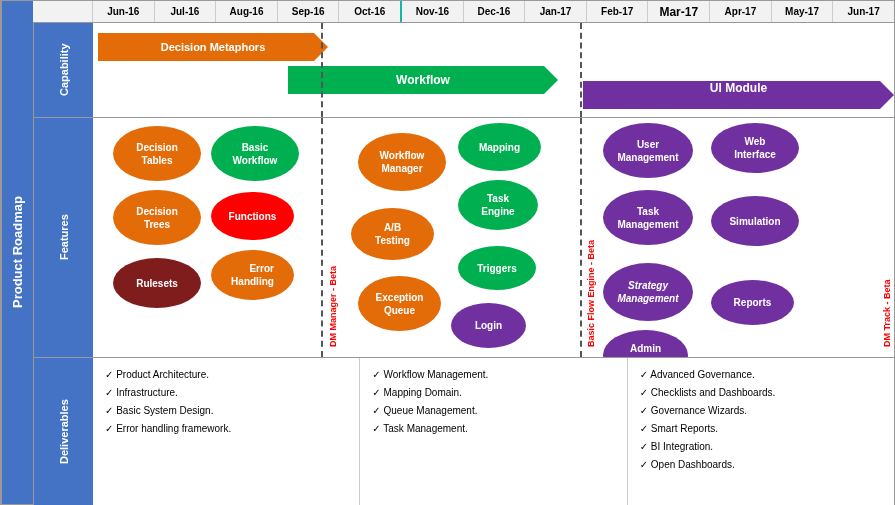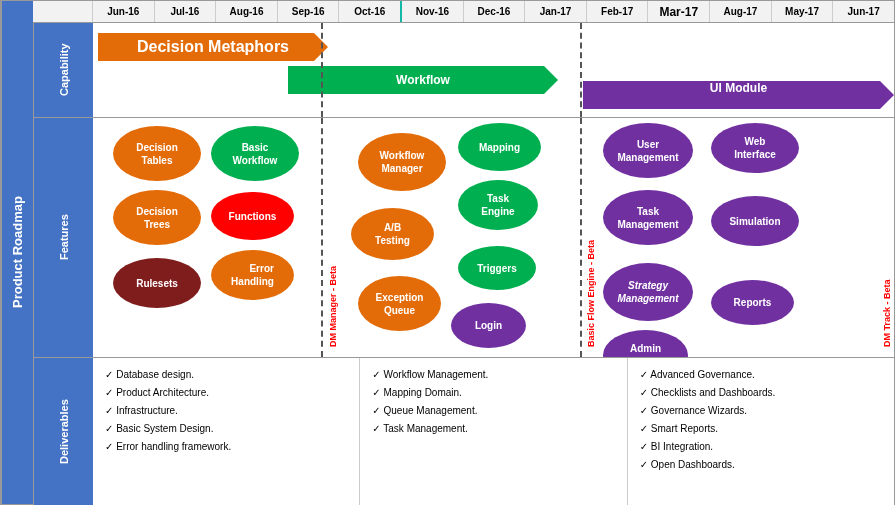--- a/index.html
+++ b/index.html
@@ -37,36 +37,36 @@
       <div style="flex:1; text-align:center; line-height:22px; font-size:10px; font-weight:bold; border-right:1px solid #ccc;">Jun-16</div>
       <div style="flex:1; text-align:center; line-height:22px; font-size:10px; font-weight:bold; border-right:1px solid #ccc;">Jul-16</div>
       <div style="flex:1; text-align:center; line-height:22px; font-size:10px; font-weight:bold; border-right:1px solid #ccc;">Aug-16</div>
       <div style="flex:1; text-align:center; line-height:22px; font-size:10px; font-weight:bold; border-right:1px solid #ccc;">Sep-16</div>
       <div style="flex:1; text-align:center; line-height:22px; font-size:10px; font-weight:bold; border-right:2px solid #14b8a6;">Oct-16</div>
       <div style="flex:1; text-align:center; line-height:22px; font-size:10px; font-weight:bold; border-right:1px solid #ccc;">Nov-16</div>
       <div style="flex:1; text-align:center; line-height:22px; font-size:10px; font-weight:bold; border-right:1px solid #ccc;">Dec-16</div>
       <div style="flex:1; text-align:center; line-height:22px; font-size:10px; font-weight:bold; border-right:1px solid #ccc;">Jan-17</div>
       <div style="flex:1; text-align:center; line-height:22px; font-size:10px; font-weight:bold; border-right:1px solid #ccc;">Feb-17</div>
       <div style="flex:1; text-align:center; line-height:22px; font-size:12px; font-weight:bold; border-right:1px solid #ccc;">Mar-17</div>
-      <div style="flex:1; text-align:center; line-height:22px; font-size:10px; font-weight:bold; border-right:1px solid #ccc;">Aug-17</div>
+      <div style="flex:1; text-align:center; line-height:22px; font-size:10px; font-weight:bold; border-right:1px solid #ccc;">Apr-17</div>
       <div style="flex:1; text-align:center; line-height:22px; font-size:10px; font-weight:bold; border-right:1px solid #ccc;">May-17</div>
       <div style="flex:1; text-align:center; line-height:22px; font-size:10px; font-weight:bold;">Jun-17</div>
     </div>
 
     <div style="flex:1; display:flex; flex-direction:column;">
 
       <div style="height:95px; border-bottom:1px solid #999; display:flex; position:relative; background:#fff;">
 
         <div style="width:60px; background:#4472C4; display:flex; align-items:center; justify-content:center; writing-mode:vertical-rl; transform:rotate(180deg); color:white; font-weight:bold; font-size:11px; border-right:1px solid #999; flex-shrink:0;">
           <span>Capability</span>
         </div>
 
         <div style="flex:1; position:relative;">
 
-          <div style="position:absolute; top:10px; left:5px; width:230px; height:28px; background:#E36C09; display:flex; align-items:center; justify-content:center; color:white; font-weight:bold; font-size:16px; clip-path:polygon(0 0, calc(100% - 14px) 0, 100% 50%, calc(100% - 14px) 100%, 0 100%);">
+          <div style="position:absolute; top:10px; left:5px; width:230px; height:28px; background:#E36C09; display:flex; align-items:center; justify-content:center; color:white; font-weight:bold; font-size:11px; clip-path:polygon(0 0, calc(100% - 14px) 0, 100% 50%, calc(100% - 14px) 100%, 0 100%);">
             <span>Decision Metaphors</span>
           </div>
 
           <div style="position:absolute; top:43px; left:195px; width:270px; height:28px; background:#00B050; display:flex; align-items:center; justify-content:center; color:white; font-weight:bold; font-size:12px; clip-path:polygon(0 0, calc(100% - 14px) 0, 100% 50%, calc(100% - 14px) 100%, 0 100%);">
             <span>Workflow</span>
           </div>
 
           <div style="position:absolute; top:58px; left:490px; right:0; height:28px; background:#7030A0; display:flex; align-items:flex-start; justify-content:center; color:white; font-weight:bold; font-size:12px; clip-path:polygon(0 0, calc(100% - 14px) 0, 100% 50%, calc(100% - 14px) 100%, 0 100%);">
             <span>UI Module</span>
           </div>
@@ -125,21 +125,20 @@
       </div>
 
       <div style="height:148px; display:flex; background:#fff;">
 
         <div style="width:60px; background:#4472C4; display:flex; align-items:center; justify-content:center; writing-mode:vertical-rl; transform:rotate(180deg); color:white; font-weight:bold; font-size:11px; border-right:1px solid #999; flex-shrink:0;">
           <span>Deliverables</span>
         </div>
 
         <div style="flex:1; padding:8px 12px; font-size:10px; line-height:1.8; border-right:1px solid #ccc;">
           <ul style="list-style:none; padding:0;">
-            <li>✓ <span>Database design.</span></li>
             <li>✓ <span>Product Architecture.</span></li>
             <li>✓ <span>Infrastructure.</span></li>
             <li>✓ <span>Basic System Design.</span></li>
             <li>✓ <span>Error handling framework.</span></li>
           </ul>
         </div>
         <div style="flex:1; padding:8px 12px; font-size:10px; line-height:1.8; border-right:1px solid #ccc;">
           <ul style="list-style:none; padding:0;">
             <li>✓ <span>Workflow Management.</span></li>
             <li>✓ <span>Mapping Domain.</span></li>

